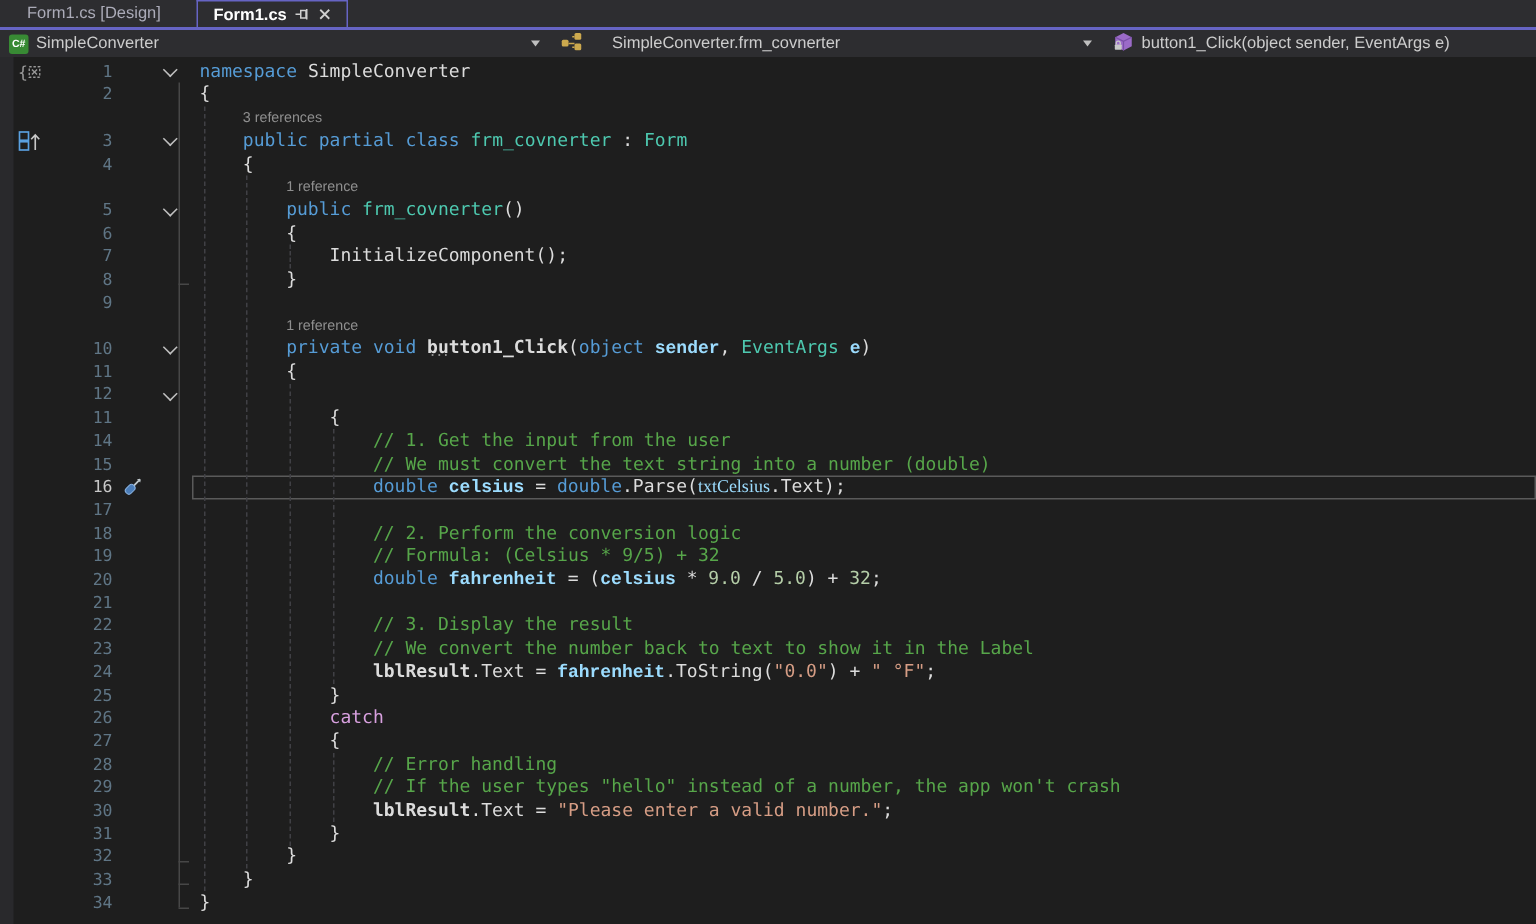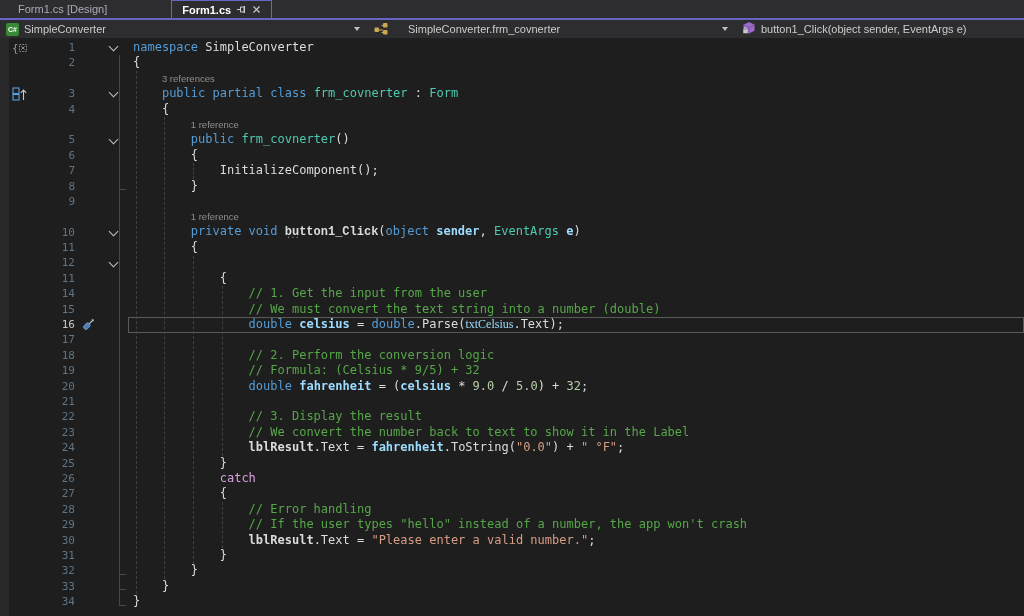--- a/index.html
+++ b/index.html
@@ -2,21 +2,21 @@
 <html><head>
 <meta charset="utf-8">
 <style>
   html,body{margin:0;padding:0;background:#1E1E1E;}
   #app{width:1024px;height:616px;position:relative;overflow:hidden;background:#0369a1;
        font-family:"Liberation Sans",sans-serif;-webkit-font-smoothing:antialiased;}
 
   
   .tabbar{height:20px;background:#2D2D30;display:flex;align-items:stretch;
           border-bottom:2px solid #6664C4;box-sizing:border-box;}
-  .tab{display:flex;align-items:center;gap:5px;padding:0 10px;font-size:11px;color:#ABABB8;cursor:default;margin-left:40px;}
+  .tab{display:flex;align-items:center;gap:5px;padding:0 10px;font-size:11px;color:#ABABB8;cursor:default;}
   .tab.inactive{margin-left:8px;margin-right:14px;}
   .tab.active{color:#FFFFFF;font-weight:bold;background:#2D2D30;
               border:1px solid #6664C4;border-bottom:none;}
   .tab .ticon{display:inline-flex;align-items:center;}
   .tab .ticon svg{display:block;}
 
   
   .navbar{height:18px;background:#2D2D30;display:flex;align-items:stretch;font-size:11px;color:#CCCCCC;}
   .nav-sec{display:flex;align-items:center;gap:5px;padding-left:6px;box-sizing:border-box;}
   .nav-sec.s1{width:368px;}
@@ -47,24 +47,24 @@
 
   
   .tk-k{color:#569CD6;}
   .tk-c{color:#D8A0DF;}
   .tk-t{color:#4EC9B0;}
   .tk-cm{color:#57A64A;}
   .tk-s{color:#D69D85;}
   .tk-n{color:#B5CEA8;}
   .tk-p{color:#DCDCDC;}
   .tk-m{color:#DCDCDC;}
-  .tk-v{color:#9CDCFE;font-weight:bold;}
+  .tk-v{color:#9CDCFE;font-weight:bold;font-family:Liberation Mono, monospace;}
   .tk-f{color:#9CDCFE;font-family:Liberation Serif, serif;}
   .tk-bf{color:#DCDCDC;font-weight:bold;}
-  .tk-bm-hint{color:#DCDCDC;font-weight:bold;position:relative;font-family:Liberation Mono, monospace;}
+  .tk-bm-hint{color:#DCDCDC;font-weight:bold;position:relative;}
   .tk-bm-hint::after{content:"...";position:absolute;left:1px;bottom:-5px;font-size:9px;
                      letter-spacing:-1px;color:#8F8F8F;font-weight:normal;}
 
   
   .overlay{position:absolute;inset:0;pointer-events:none;}
   .cur-line{position:absolute;border:1px solid #5A5A5A;box-sizing:border-box;}
   .fold-line{position:absolute;width:1px;background:#474747;}
   .fold-tick{position:absolute;height:1px;width:7px;background:#474747;}
   .iguide{position:absolute;width:0;border-left:1px dashed #404045;}
   .mglyph svg{display:block;}

